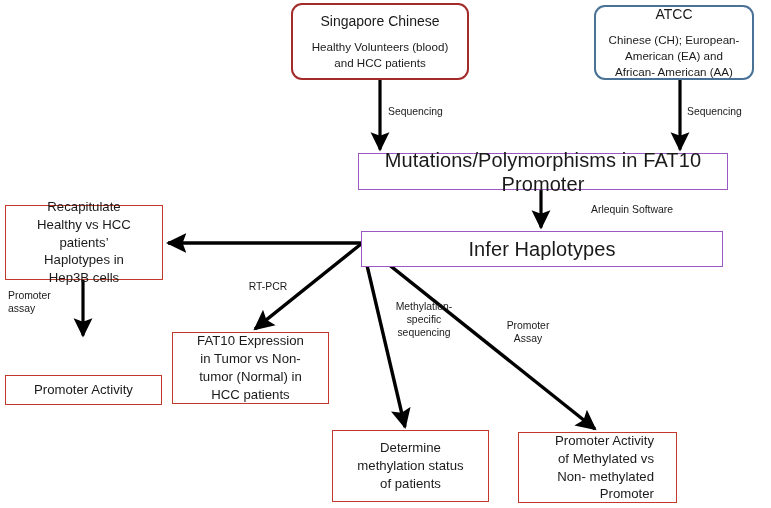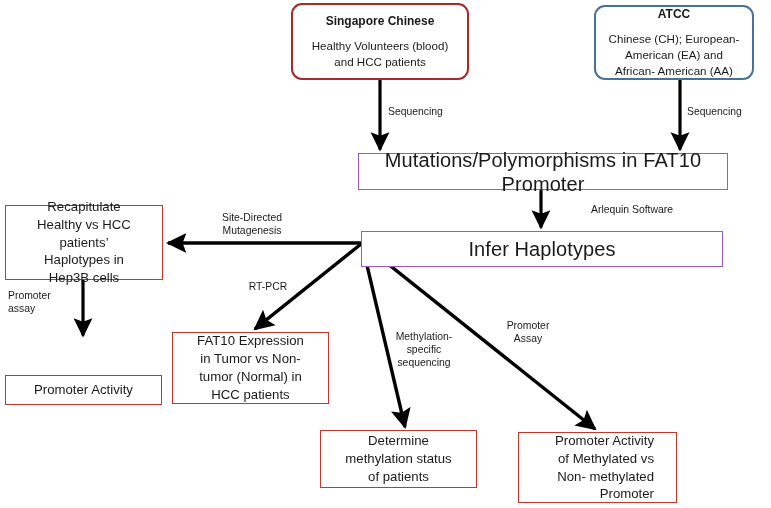--- a/index.html
+++ b/index.html
@@ -37,22 +37,22 @@
     z-index: 3;
   }
   
   .node.source {
     border-radius: 11px;
     border-width: 2.4px;
     border-style: solid;
     padding: 5px 8px;
   }
   .node.source .n-title {
-    font-weight: bold;
-    font-size: 12px;
+    font-weight: normal;
+    font-size: 14px;
     line-height: 1.34;
     margin-bottom: 8px;
   }
   .node.source .n-body {
     font-size: 11.6px;
     line-height: 1.38;
   }
   
   .node.process {
     border: 1.6px solid #9b59c4;
@@ -126,29 +126,27 @@
       <line x1="363" y1="244" x2="595" y2="429" stroke="#000000" stroke-width="3.4" marker-end="url(#ah)"></line>
     </g>
   </svg>
 
   <div class="edge-label align-left" style="left:388px; top:105px;">Sequencing</div>
 
   <div class="edge-label align-left" style="left:687px; top:105px;">Sequencing</div>
 
   <div class="edge-label align-left" style="left:551px; top:203px;margin-left:40px;">Arlequin Software</div>
 
-  <div class="edge-label" style="left:204px; top:211px; width:96px;">Site-Directed
-Mutagenesis</div>
 
   <div class="edge-label align-left" style="left:8px; top:289px; width:72px;">Promoter
 assay</div>
 
   <div class="edge-label" style="left:240px; top:280px; width:56px;">RT-PCR</div>
 
-  <div class="edge-label" style="left:380px; top:330px; width:88px;">Methylation-
+  <div class="edge-label" style="left:380px; top:300px; width:88px;">Methylation-
 specific
 sequencing</div>
 
   <div class="edge-label" style="left:494px; top:319px; width:68px;">Promoter
 Assay</div>
 
   <div class="node source" style="left:291px; top:3px; width:178px; height:77px; border-color:#a42b2b;">
     <div class="n-title">Singapore Chinese</div>
     <div class="n-body">Healthy Volunteers
 (blood) and HCC
@@ -181,21 +179,21 @@
     <span>Promoter Activity</span>
   </div>
 
   <div class="node outcome" style="left:172px; top:332px; width:157px; height:72px;">
     <span>FAT10 Expression in
 Tumor vs Non-tumor
 (Normal) in HCC
 patients</span>
   </div>
 
-  <div class="node outcome" style="left:320px; top:430px; width:157px; height:58px;">
+  <div class="node outcome" style="left:332px; top:430px; width:157px; height:72px;">
     <span>Determine methylation
 status of patients</span>
   </div>
 
   <div class="node outcome" style="left:518px; top:432px; width:159px; height:71px;text-align:right;">
     <span>Promoter Activity of
 Methylated vs Non-
 methylated Promoter</span>
   </div>
 

